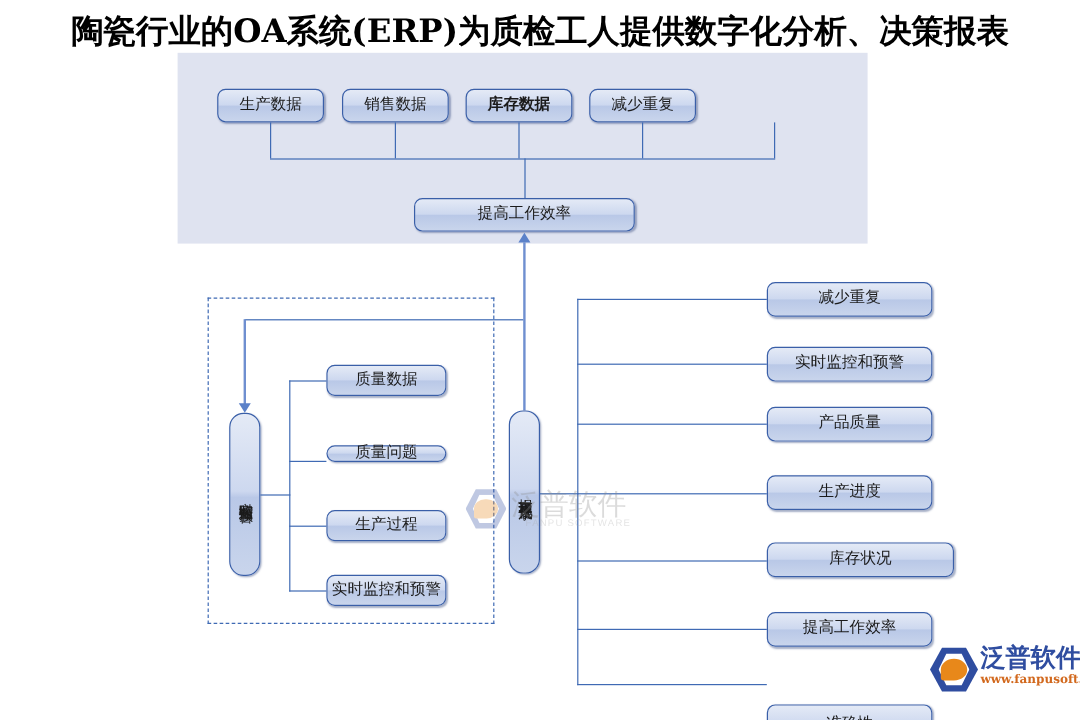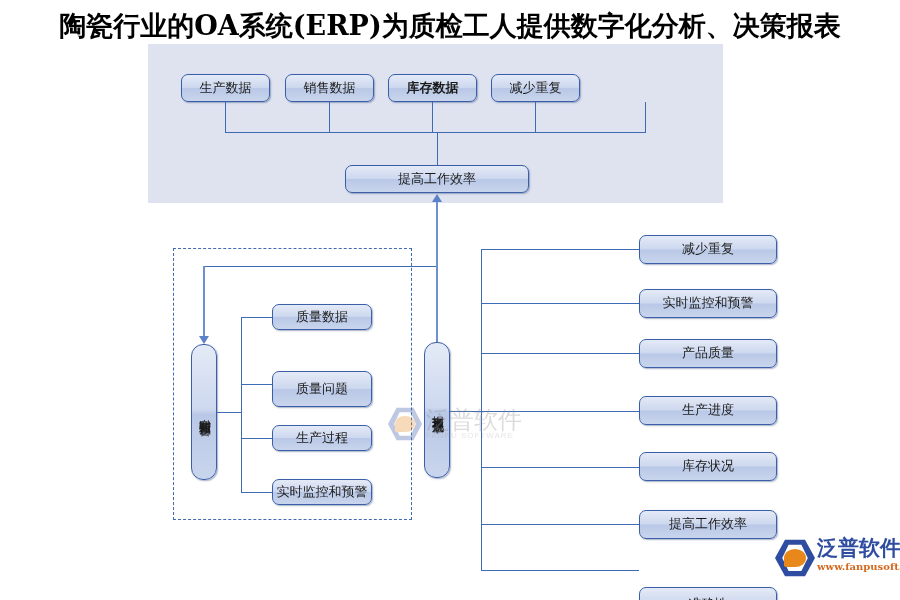--- a/index.html
+++ b/index.html
@@ -86,21 +86,21 @@
     pointer-events:none;
     display:flex;align-items:center;
   }
   .wm-center .wm-mark{
     width:34px;height:34px;margin-right:4px;position:relative;flex:none;
   }
   .wm-center .wm-txt{
     display:flex;flex-direction:column;justify-content:center;line-height:1;
   }
   .wm-center .wm-cn{font-size:24px;color:#8c8c8c;font-family:"DejaVu Sans",sans-serif;}
-  .wm-center .wm-en{font-size:8px;color:#a8a8a8;letter-spacing:1px;}
+  .wm-center .wm-en{font-size:8px;color:#a8a8a8;letter-spacing:1px;padding-left:12px;}
 
   .logo{
     position:absolute;left:775px;top:538px;width:120px;height:52px;
     display:flex;align-items:flex-start;
   }
   .logo .mark{width:40px;height:38px;position:relative;flex:none;margin-top:1px;}
   .logo .ltxt{display:flex;flex-direction:column;line-height:1;margin-left:2px;}
   .logo .lcn{font-size:21px;font-weight:bold;color:#2f4da0;font-family:"DejaVu Sans",sans-serif;white-space:nowrap;}
   .logo .len{font-size:10px;color:#d2691e;font-weight:bold;margin-top:3px;white-space:nowrap;font-family:"DejaVu Serif",serif;}
 
@@ -149,42 +149,42 @@
   <div class="node vert" style="left:191px;top:344px;width:26px;height:136px;">实时监控和预警</div>
 
   <div class="ln lnh" style="left:217px;top:412px;width:25px;"></div>
   <div class="ln lnv" style="left:241px;top:317px;height:176px;"></div>
   <div class="ln lnh" style="left:241px;top:317px;width:31px;"></div>
   <div class="ln lnh" style="left:241px;top:384px;width:31px;"></div>
   <div class="ln lnh" style="left:241px;top:438px;width:31px;"></div>
   <div class="ln lnh" style="left:241px;top:492px;width:31px;"></div>
 
   <div class="node" style="left:272px;top:304px;width:100px;height:26px;">质量数据</div>
-  <div class="node" style="left:272px;top:371px;width:100px;height:36px;">质量问题</div>
+  <div class="node" style="left:272px;top:371px;width:100px;height:14px;">质量问题</div>
   <div class="node" style="left:272px;top:425px;width:100px;height:26px;">生产过程</div>
   <div class="node" style="left:272px;top:479px;width:100px;height:26px;">实时监控和预警</div>
 
   <div class="node vert" style="left:424px;top:342px;width:26px;height:136px;">报表和可视化展示</div>
 
   <div class="ln lnh" style="left:450px;top:411px;width:32px;"></div>
   <div class="ln lnv" style="left:481px;top:249px;height:322px;"></div>
 
   <div class="ln lnh" style="left:481px;top:249px;width:158px;"></div>
   <div class="ln lnh" style="left:481px;top:303px;width:158px;"></div>
   <div class="ln lnh" style="left:481px;top:353px;width:158px;"></div>
   <div class="ln lnh" style="left:481px;top:411px;width:158px;"></div>
   <div class="ln lnh" style="left:481px;top:467px;width:158px;"></div>
   <div class="ln lnh" style="left:481px;top:524px;width:158px;"></div>
   <div class="ln lnh" style="left:481px;top:570px;width:158px;"></div>
 
   <div class="node" style="left:639px;top:235px;width:138px;height:29px;">减少重复</div>
   <div class="node" style="left:639px;top:289px;width:138px;height:29px;">实时监控和预警</div>
   <div class="node" style="left:639px;top:339px;width:138px;height:29px;text-align:right;">产品质量</div>
   <div class="node" style="left:639px;top:396px;width:138px;height:29px;">生产进度</div>
-  <div class="node" style="left:639px;top:452px;width:138px;height:29px;">库存状况</div>
+  <div class="node" style="left:639px;top:452px;width:156px;height:29px;">库存状况</div>
   <div class="node" style="left:639px;top:510px;width:138px;height:29px;">提高工作效率</div>
   <div class="node" style="left:639px;top:555px;width:138px;height:35px;margin-top:32px;">准确性</div>
 
   <div class="wm-center">
     <div class="wm-mark">
       <div class="hex"></div>
         <div class="hex-in"></div>
         <div class="swoosh"></div>
     </div>
     <div class="wm-txt">

